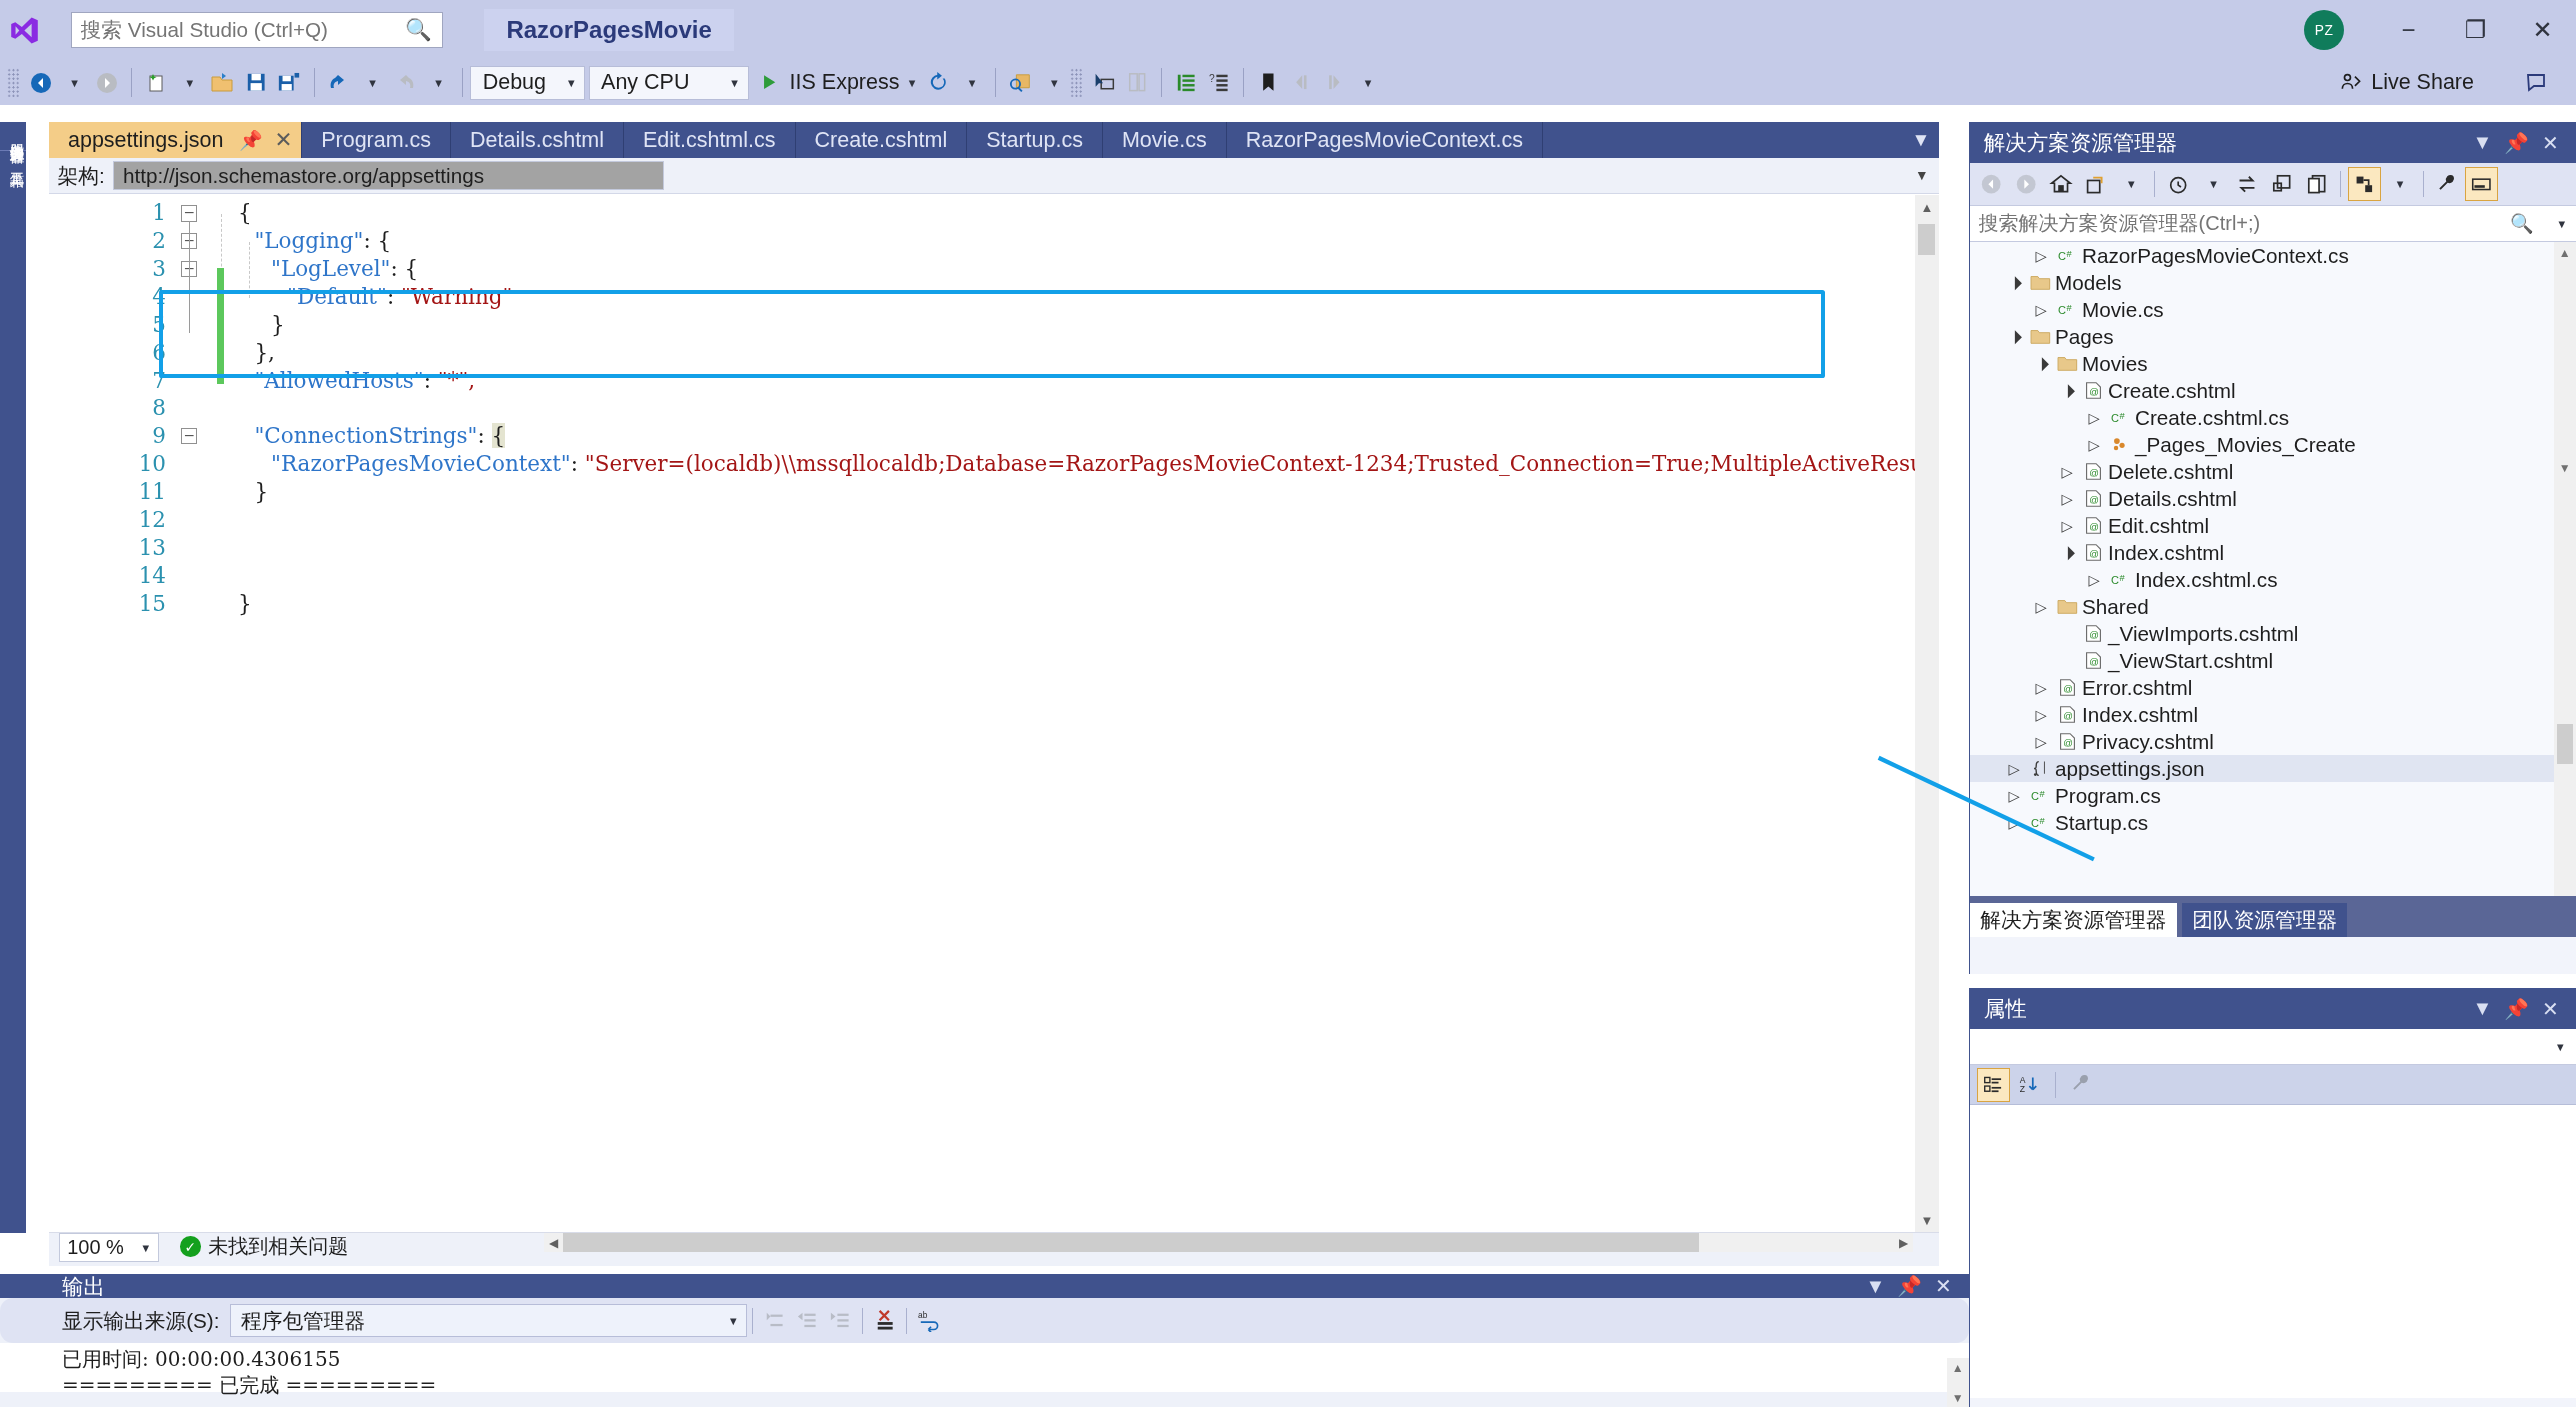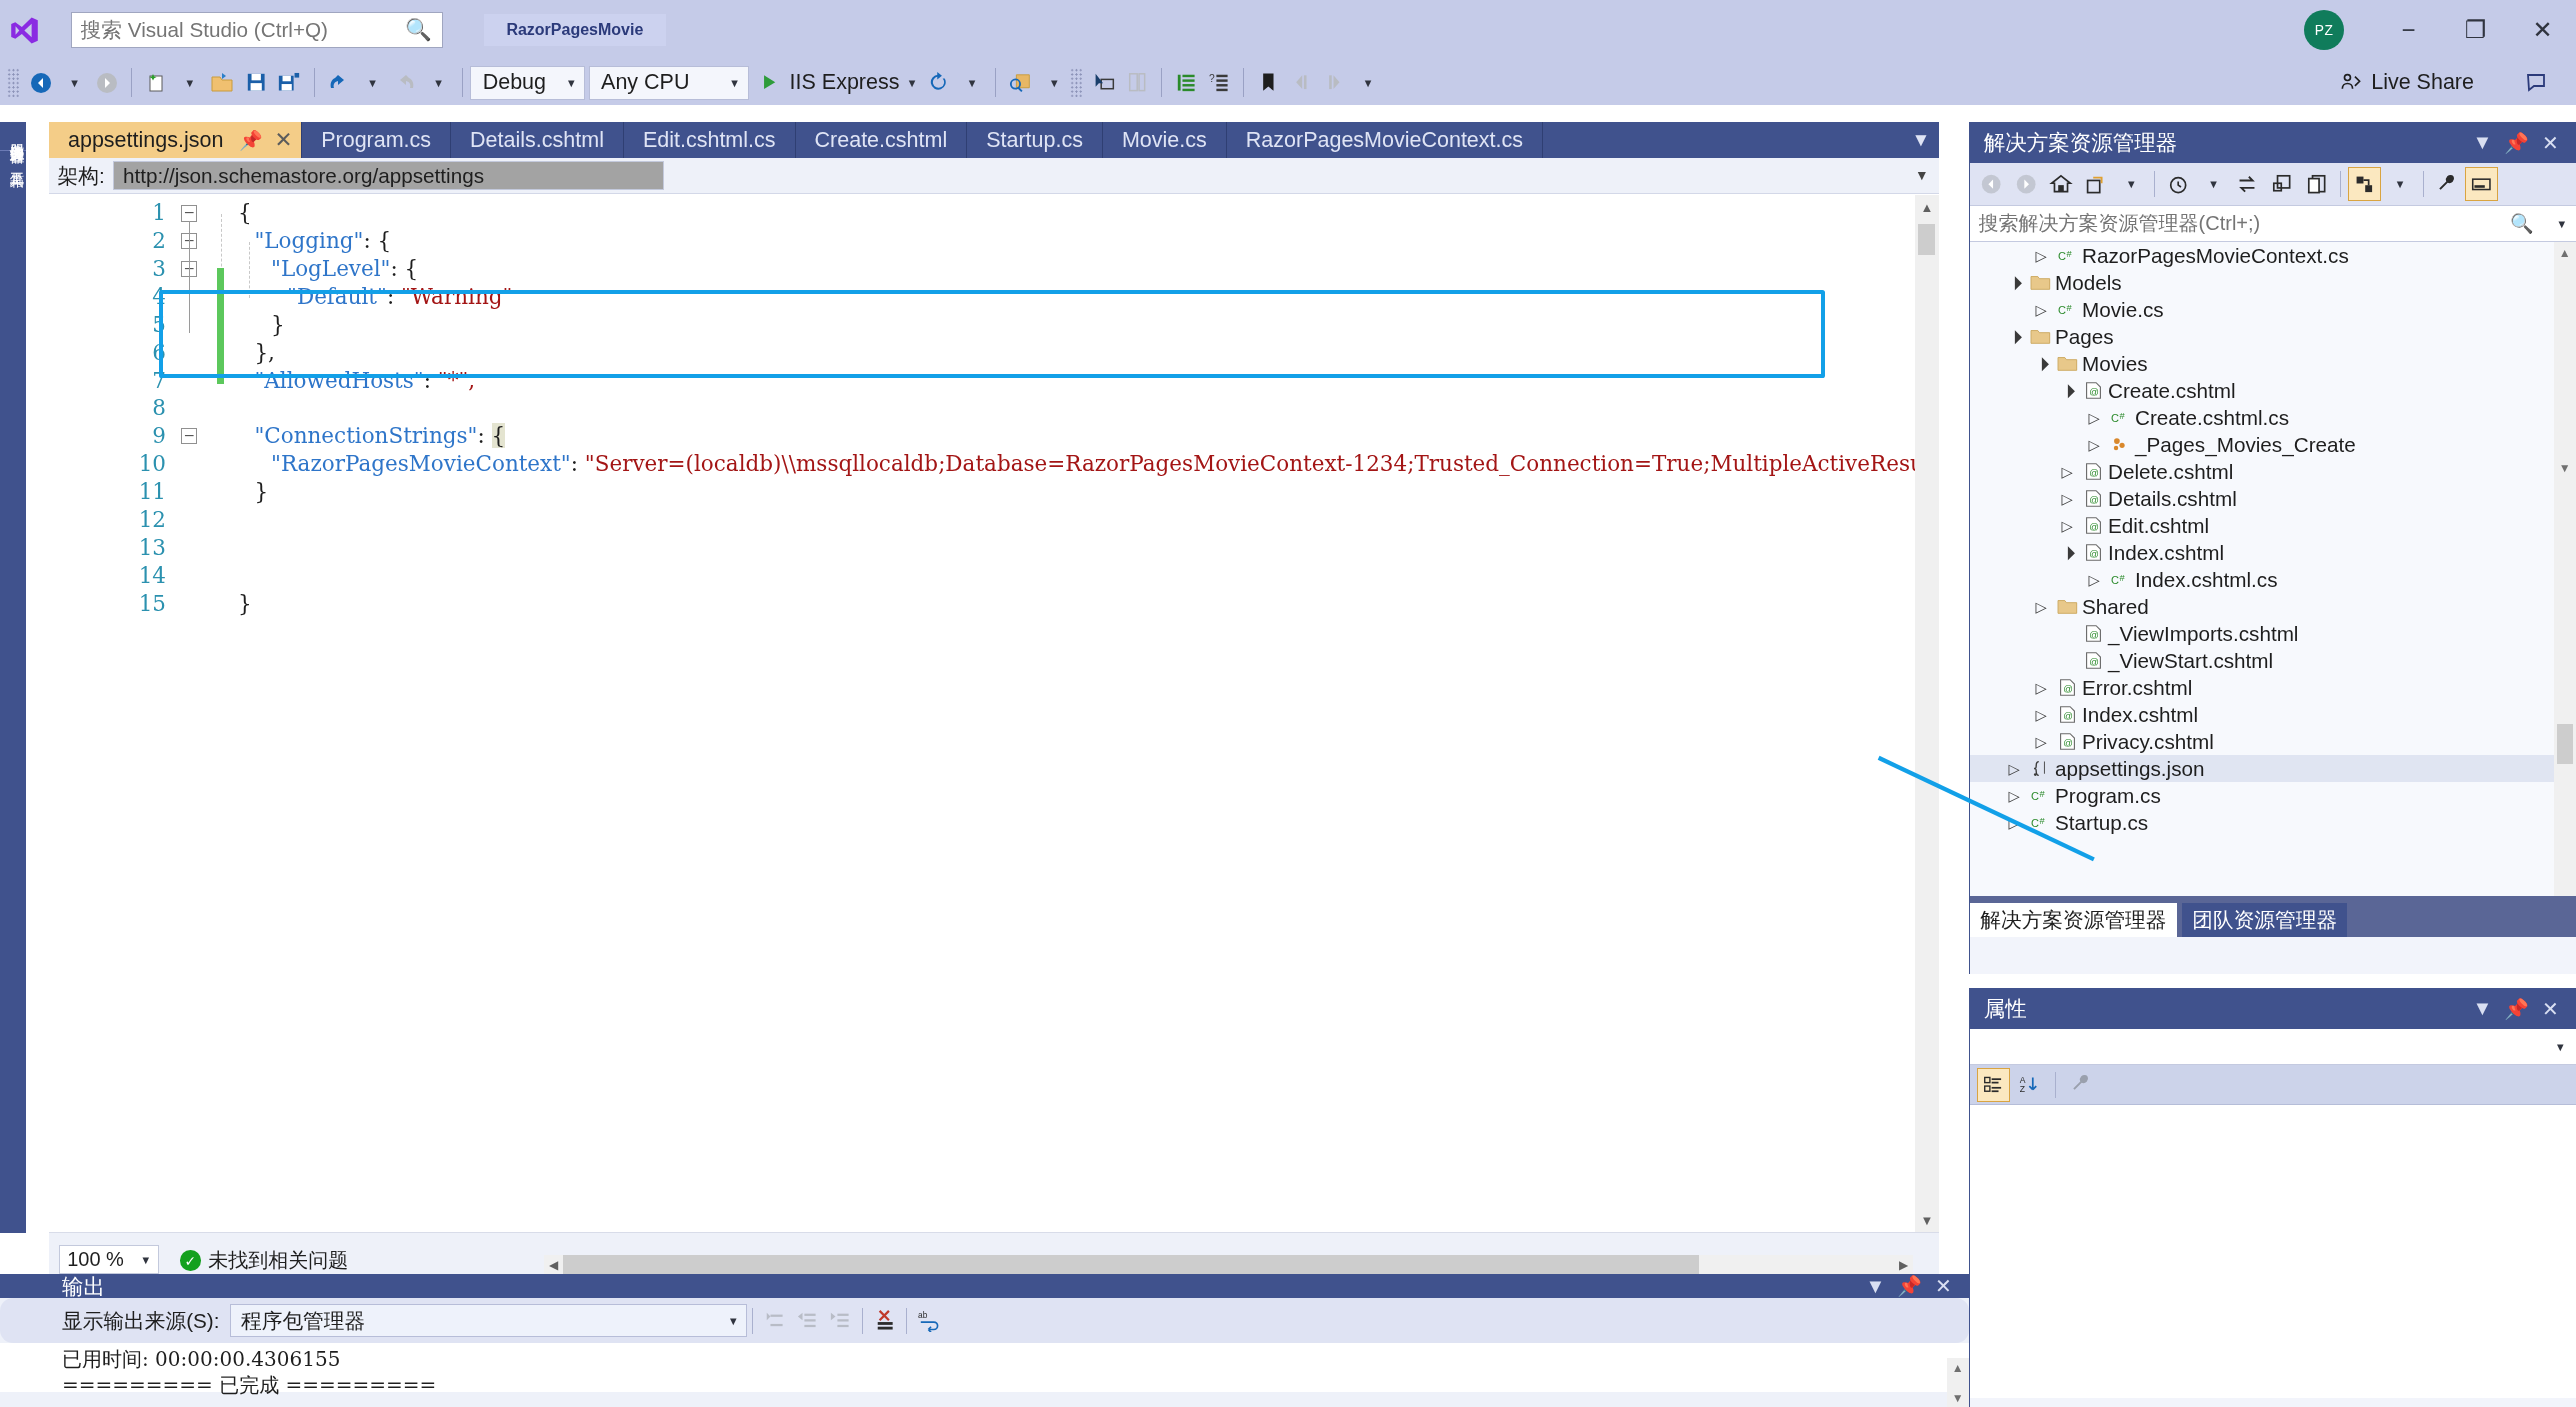--- a/index.html
+++ b/index.html
@@ -27,21 +27,21 @@
     margin-left: 23px; width: 372px; height: 36px; background: #ffffff;
     border: 0.9px solid #a0a6c0; display: flex; align-items: center;
     padding: 0 8.6px; position: relative;
   }
   .vs-search input {
     border: 0; outline: 0; font-size: 20.7px; color: #707070;
     width: 327px; background: transparent; font-family: "Liberation Sans", sans-serif;
   }
   .vs-search .mag { position: absolute; right: 10.3px; color: #3a3a3a; font-size: 21.5px; }
   .proj-title {
-    margin-left: 41px; font-size: 16px; font-weight: bold; color: #2b3a7a;
+    margin-left: 41px; font-size: 24px; font-weight: bold; color: #2b3a7a;
     background: #ccd2ef; padding: 6.9px 22.4px; white-space: nowrap;
   }
   .tb-right { position: absolute; right: 0; top: 0; height: 60px; display: flex; align-items: center; }
   .avatar {
     width: 40px; height: 40px; border-radius: 50%; background: #107c5b;
     color: #fff; font-size: 13.8px; display: flex; align-items: center; justify-content: center;
     margin-right: 31px; letter-spacing: 0.4px;
   }
   .wbtn {
     width: 67px; height: 60px; display: flex; align-items: center; justify-content: center;
@@ -143,22 +143,22 @@
   .ed-scroll-v {
     position: absolute; right: 0; top: 195px; width: 24px; height: 1037px;
     background: #f0f0f0;
   }
   .ed-scroll-v .up, .ed-scroll-v .dn {
     position: absolute; left: 0; width: 24px; height: 24px; background: #f0f0f0;
     color: #606060; font-size: 13px; display: flex; align-items: center; justify-content: center;
   }
   .vs-thumb { position: absolute; left: 3.4px; top: 29px; width: 17px; height: 31px; background: #cdcdcd; }
   .zoombar {
-    position: absolute; left: 49px; top: 1232px; width: 1890px; height: 42px;
-    background: #eef1f9; display: flex; align-items: flex-end; border-top: 0.9px solid #d8dce9;
+    position: absolute; left: 49px; top: 1232px; width: 1890px; height: 34px;
+    background: #eef1f9; display: flex; align-items: flex-start; border-top: 0.9px solid #d8dce9;
   }
   .zoom-combo {
     width: 100px; height: 29px; margin-left: 10.3px; background: #ffffff;
     border: 0.9px solid #c3c9dc; display: flex; align-items: center;
     justify-content: space-between; padding: 0 6.9px; font-size: 20px; color: #1e1e1e;
   }
   .issue { display: flex; align-items: center; gap: 7.7px; margin-left: 20.7px; font-size: 20px; color: #1e1e1e; }
   .ok-circle {
     width: 20.7px; height: 20.7px; border-radius: 50%; background: #14a01e; color: #fff;
     font-size: 13.8px; display: flex; align-items: center; justify-content: center;

